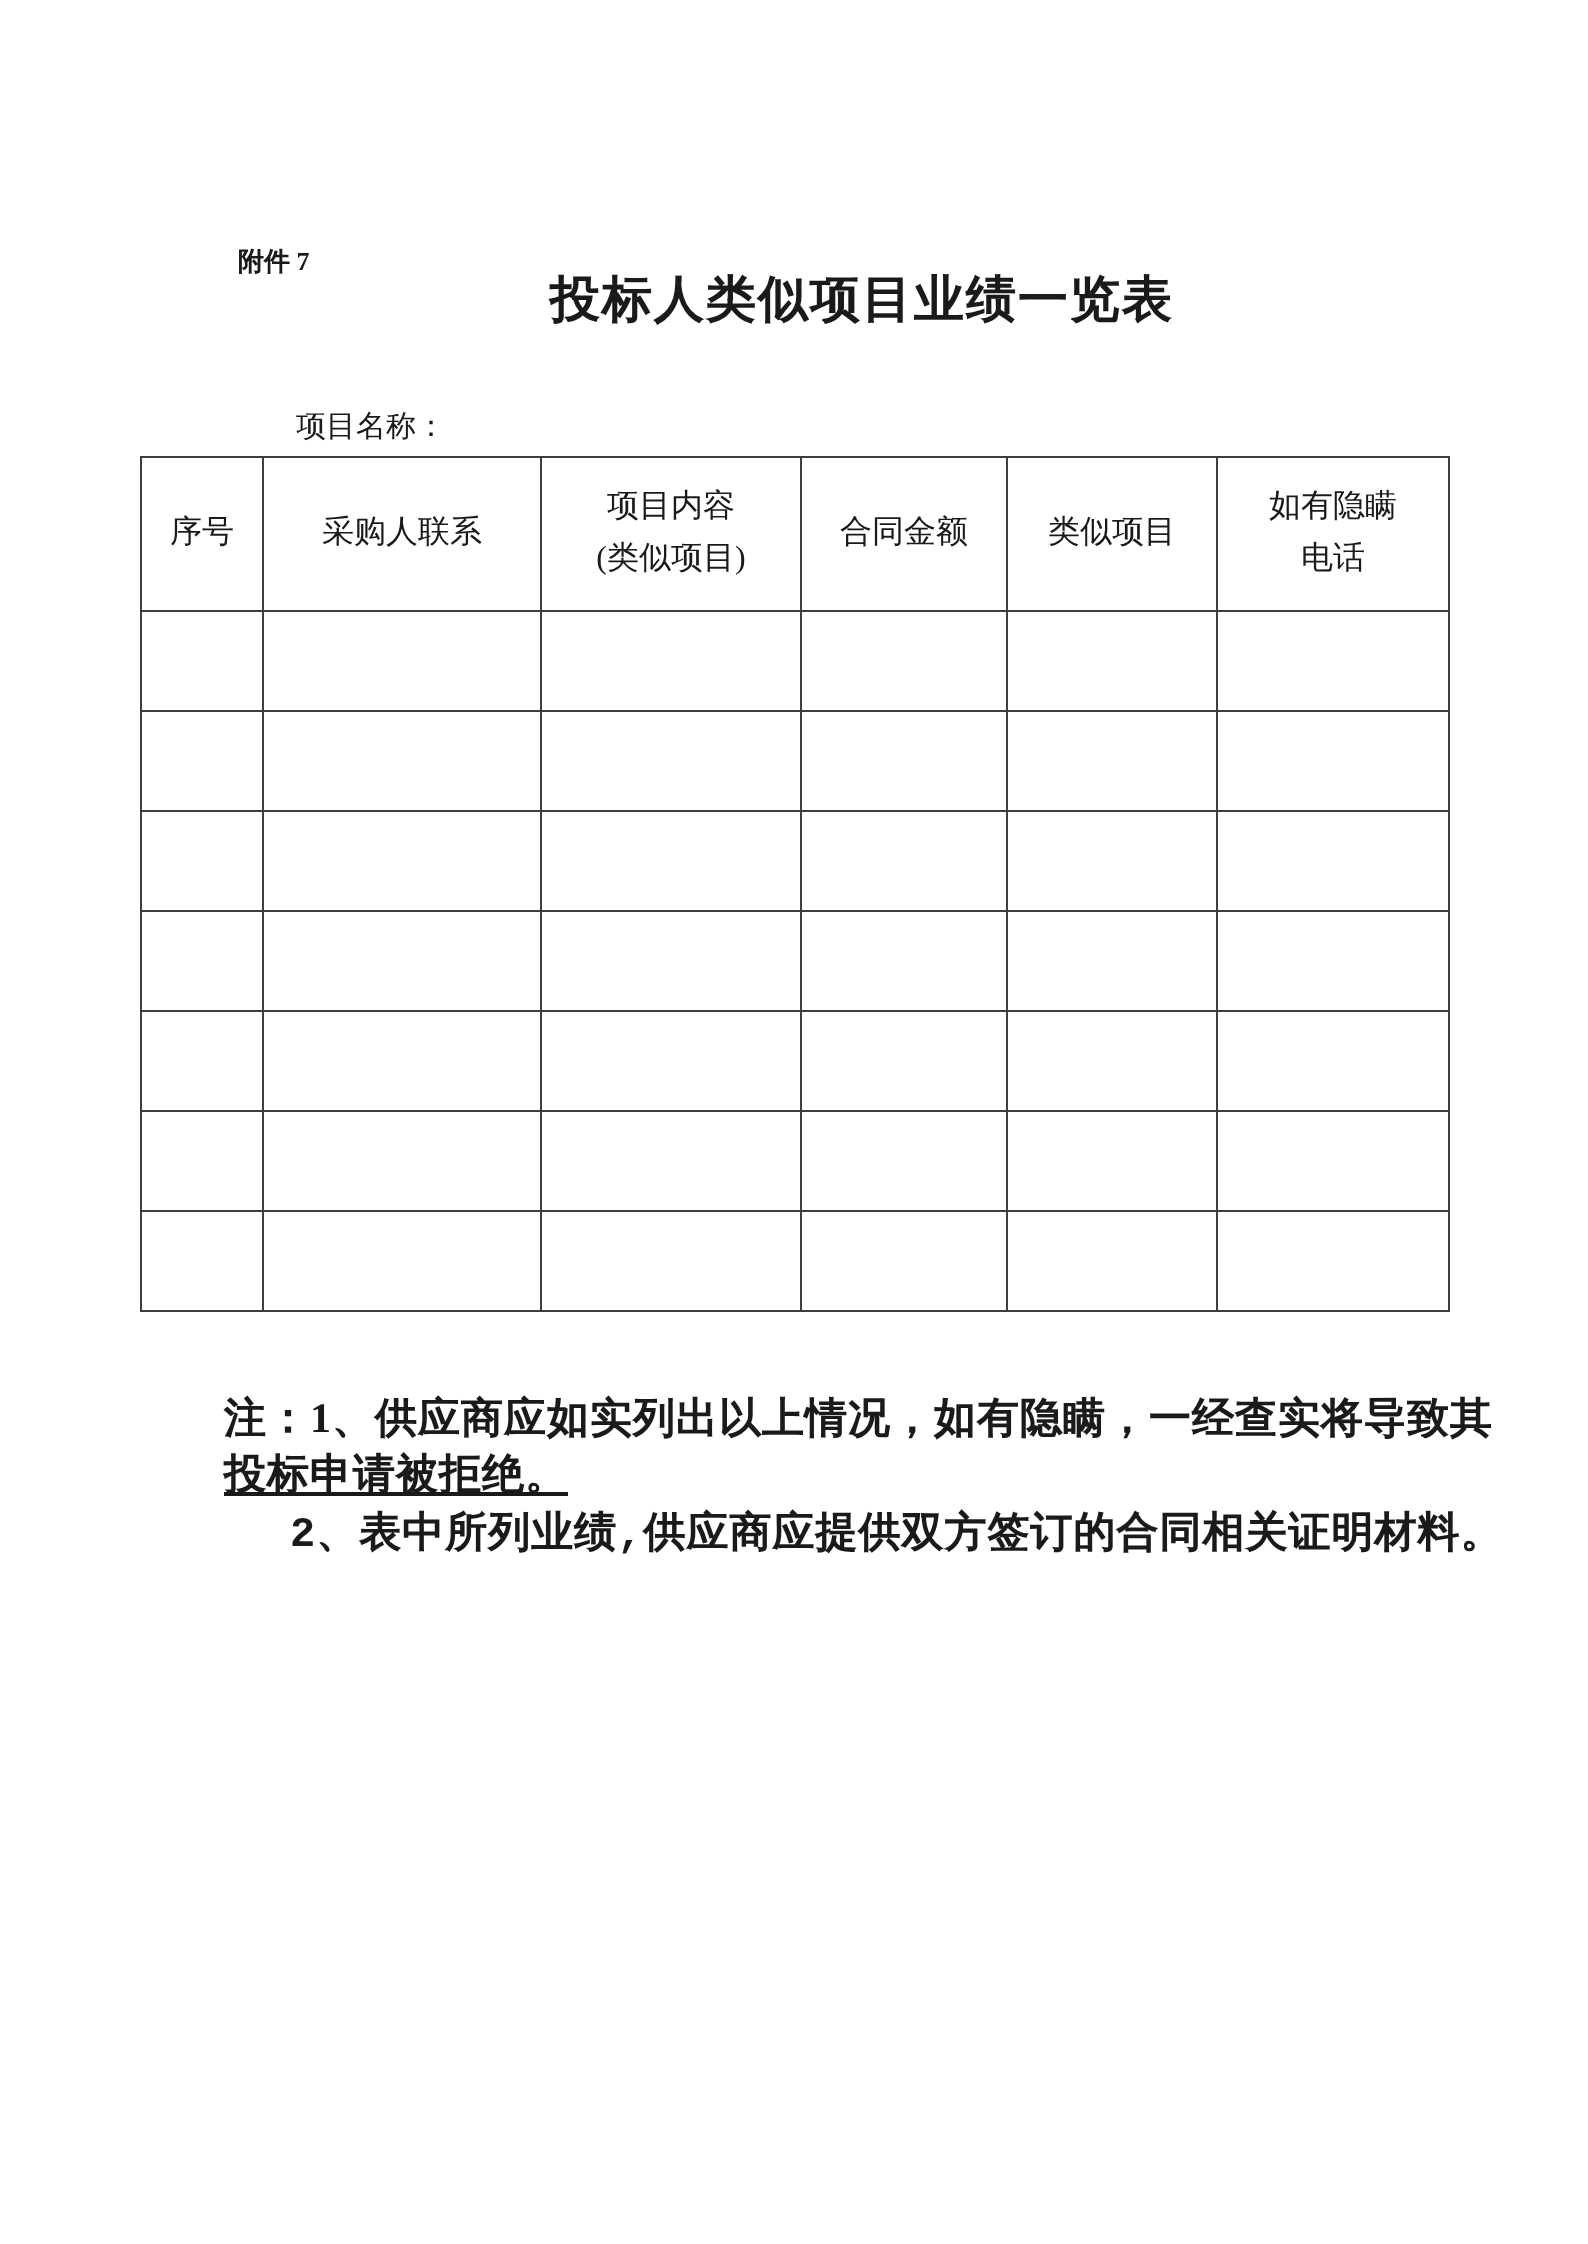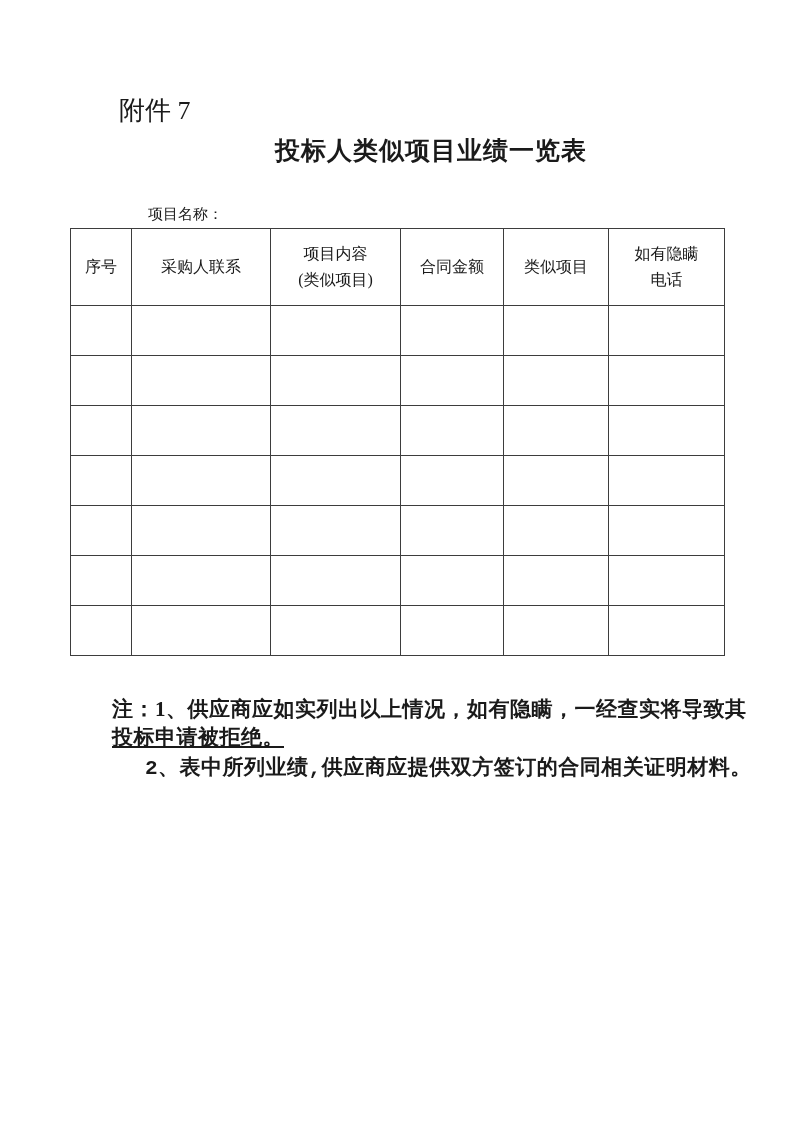--- a/index.html
+++ b/index.html
@@ -12,23 +12,23 @@
     width: 794px;
     height: 1122px;
     background: #ffffff;
     font-family: "Liberation Serif", serif;
     color: #1a1a1a;
     overflow: hidden;
   }
   .attachment-label {
     position: absolute;
     left: 119px;
-    top: 100px;
-    font-size: 26px;
-    font-weight: normal;
+    top: 120px;
+    font-size: 13px;
+    font-weight: bold;
     line-height: 22px;
     white-space: nowrap;
   }
   .doc-title {
     position: absolute;
     left: 0;
     top: 136px;
     width: 794px;
     margin: 0;
     text-align: center;

